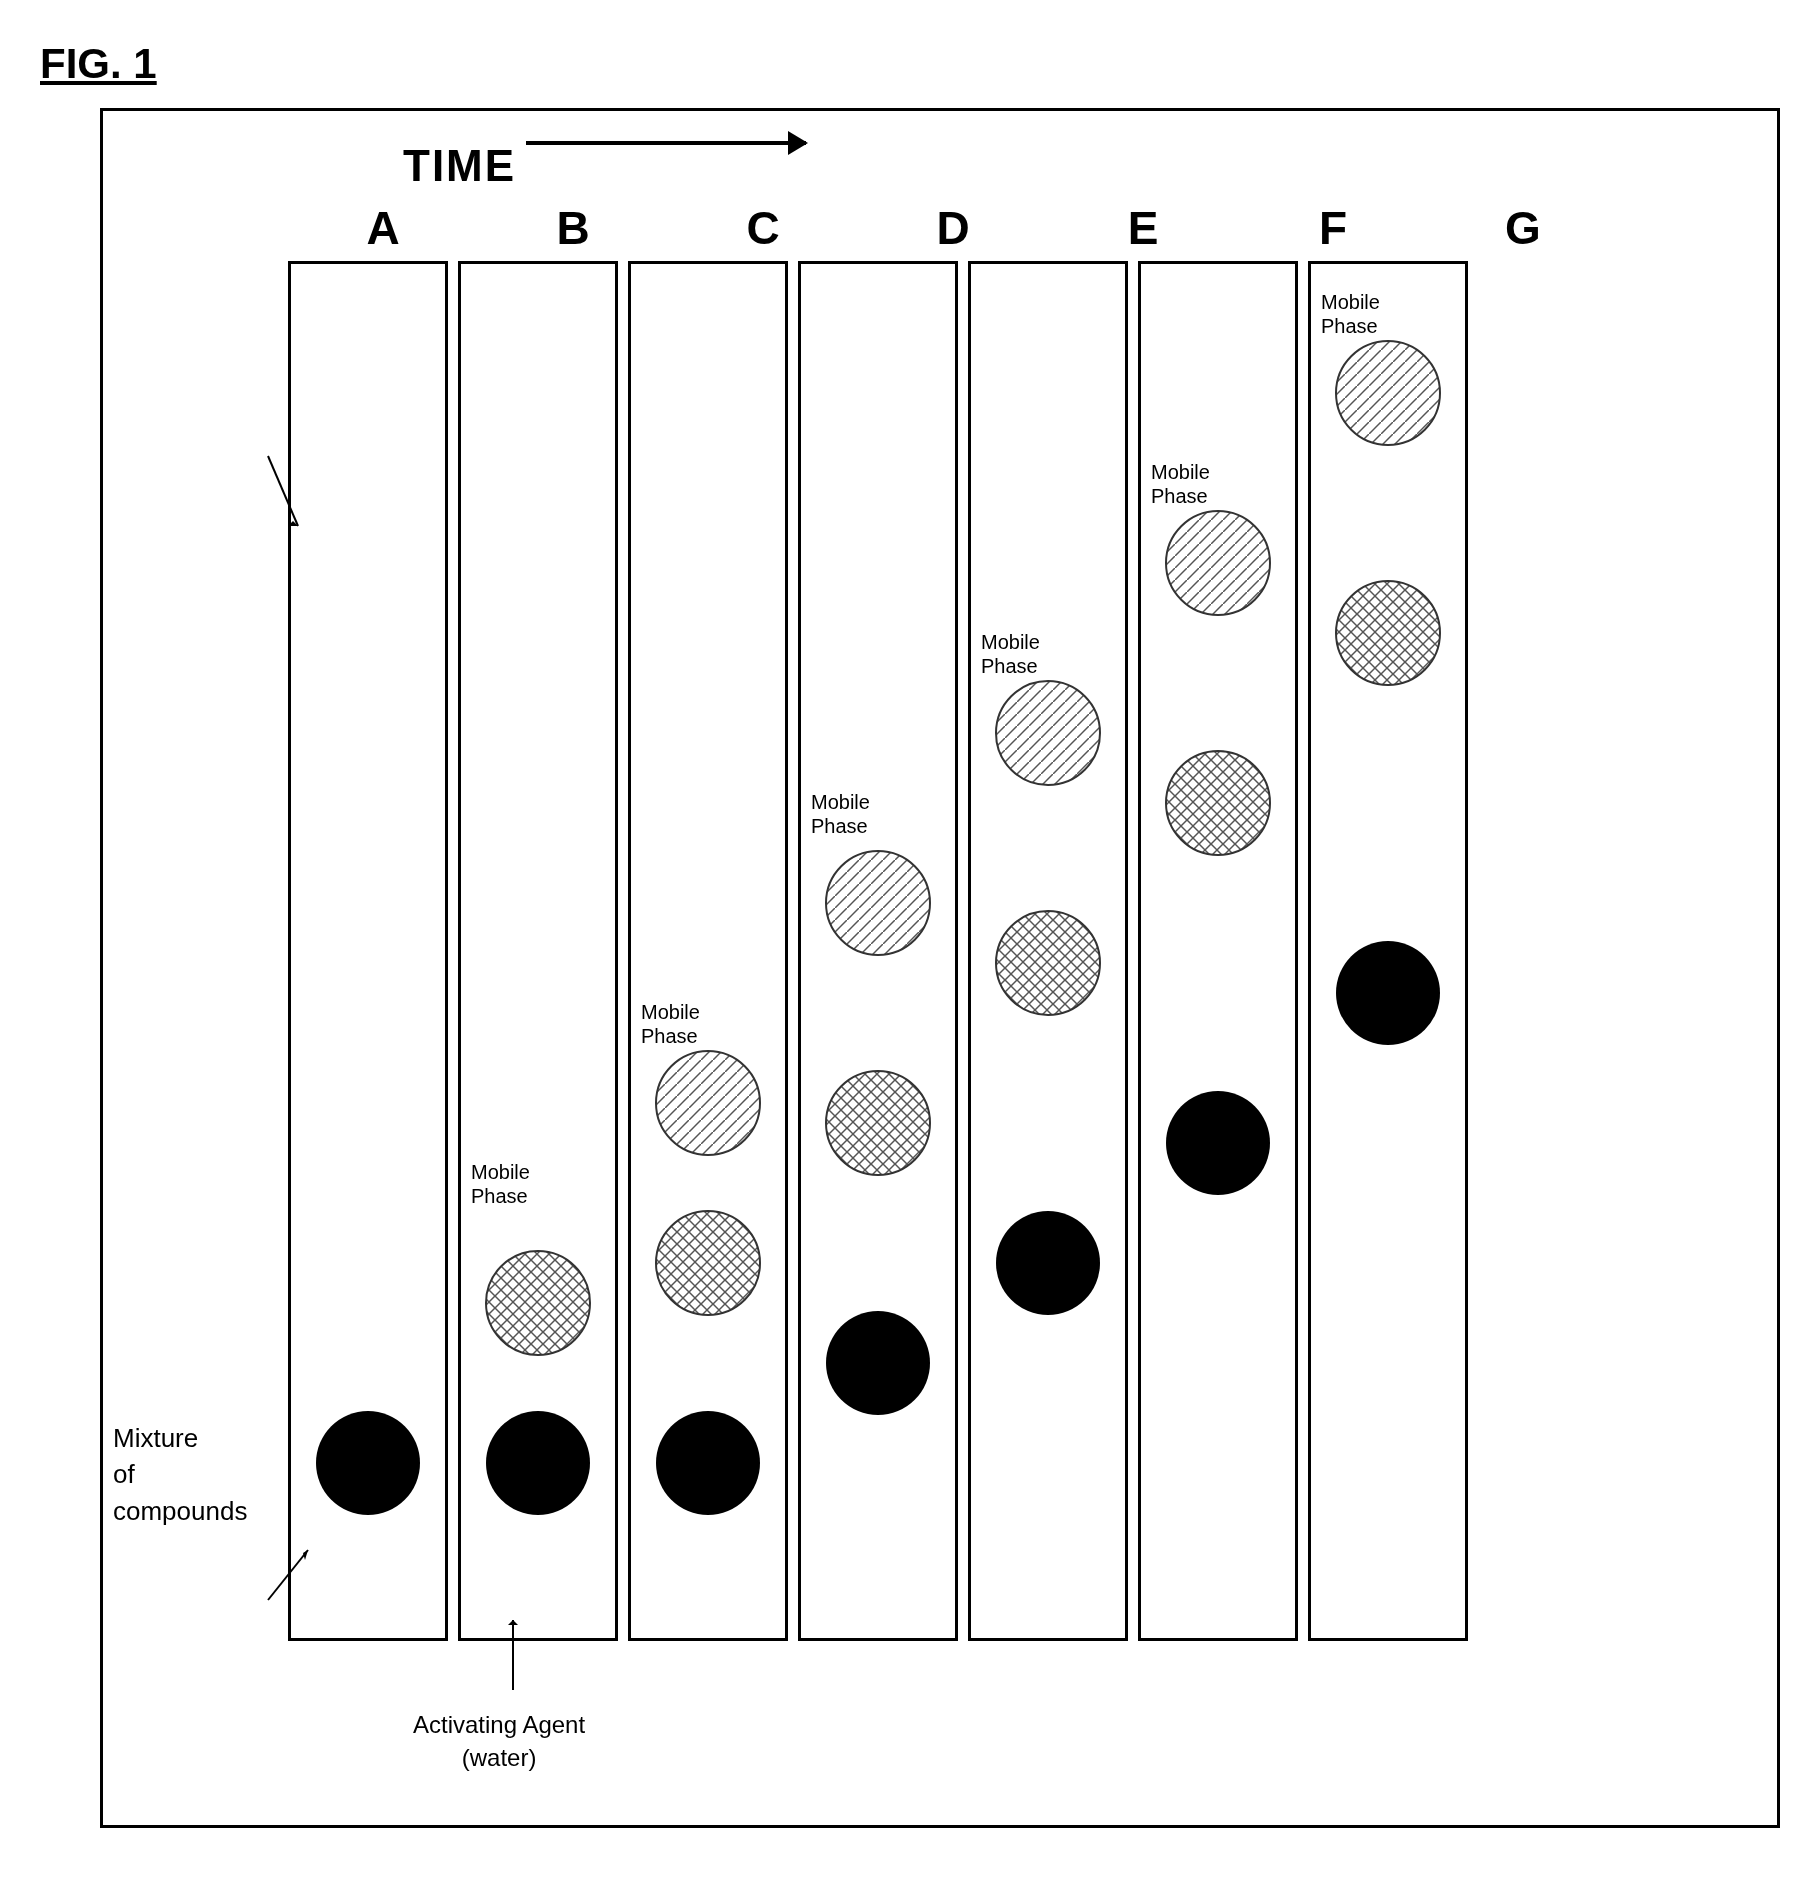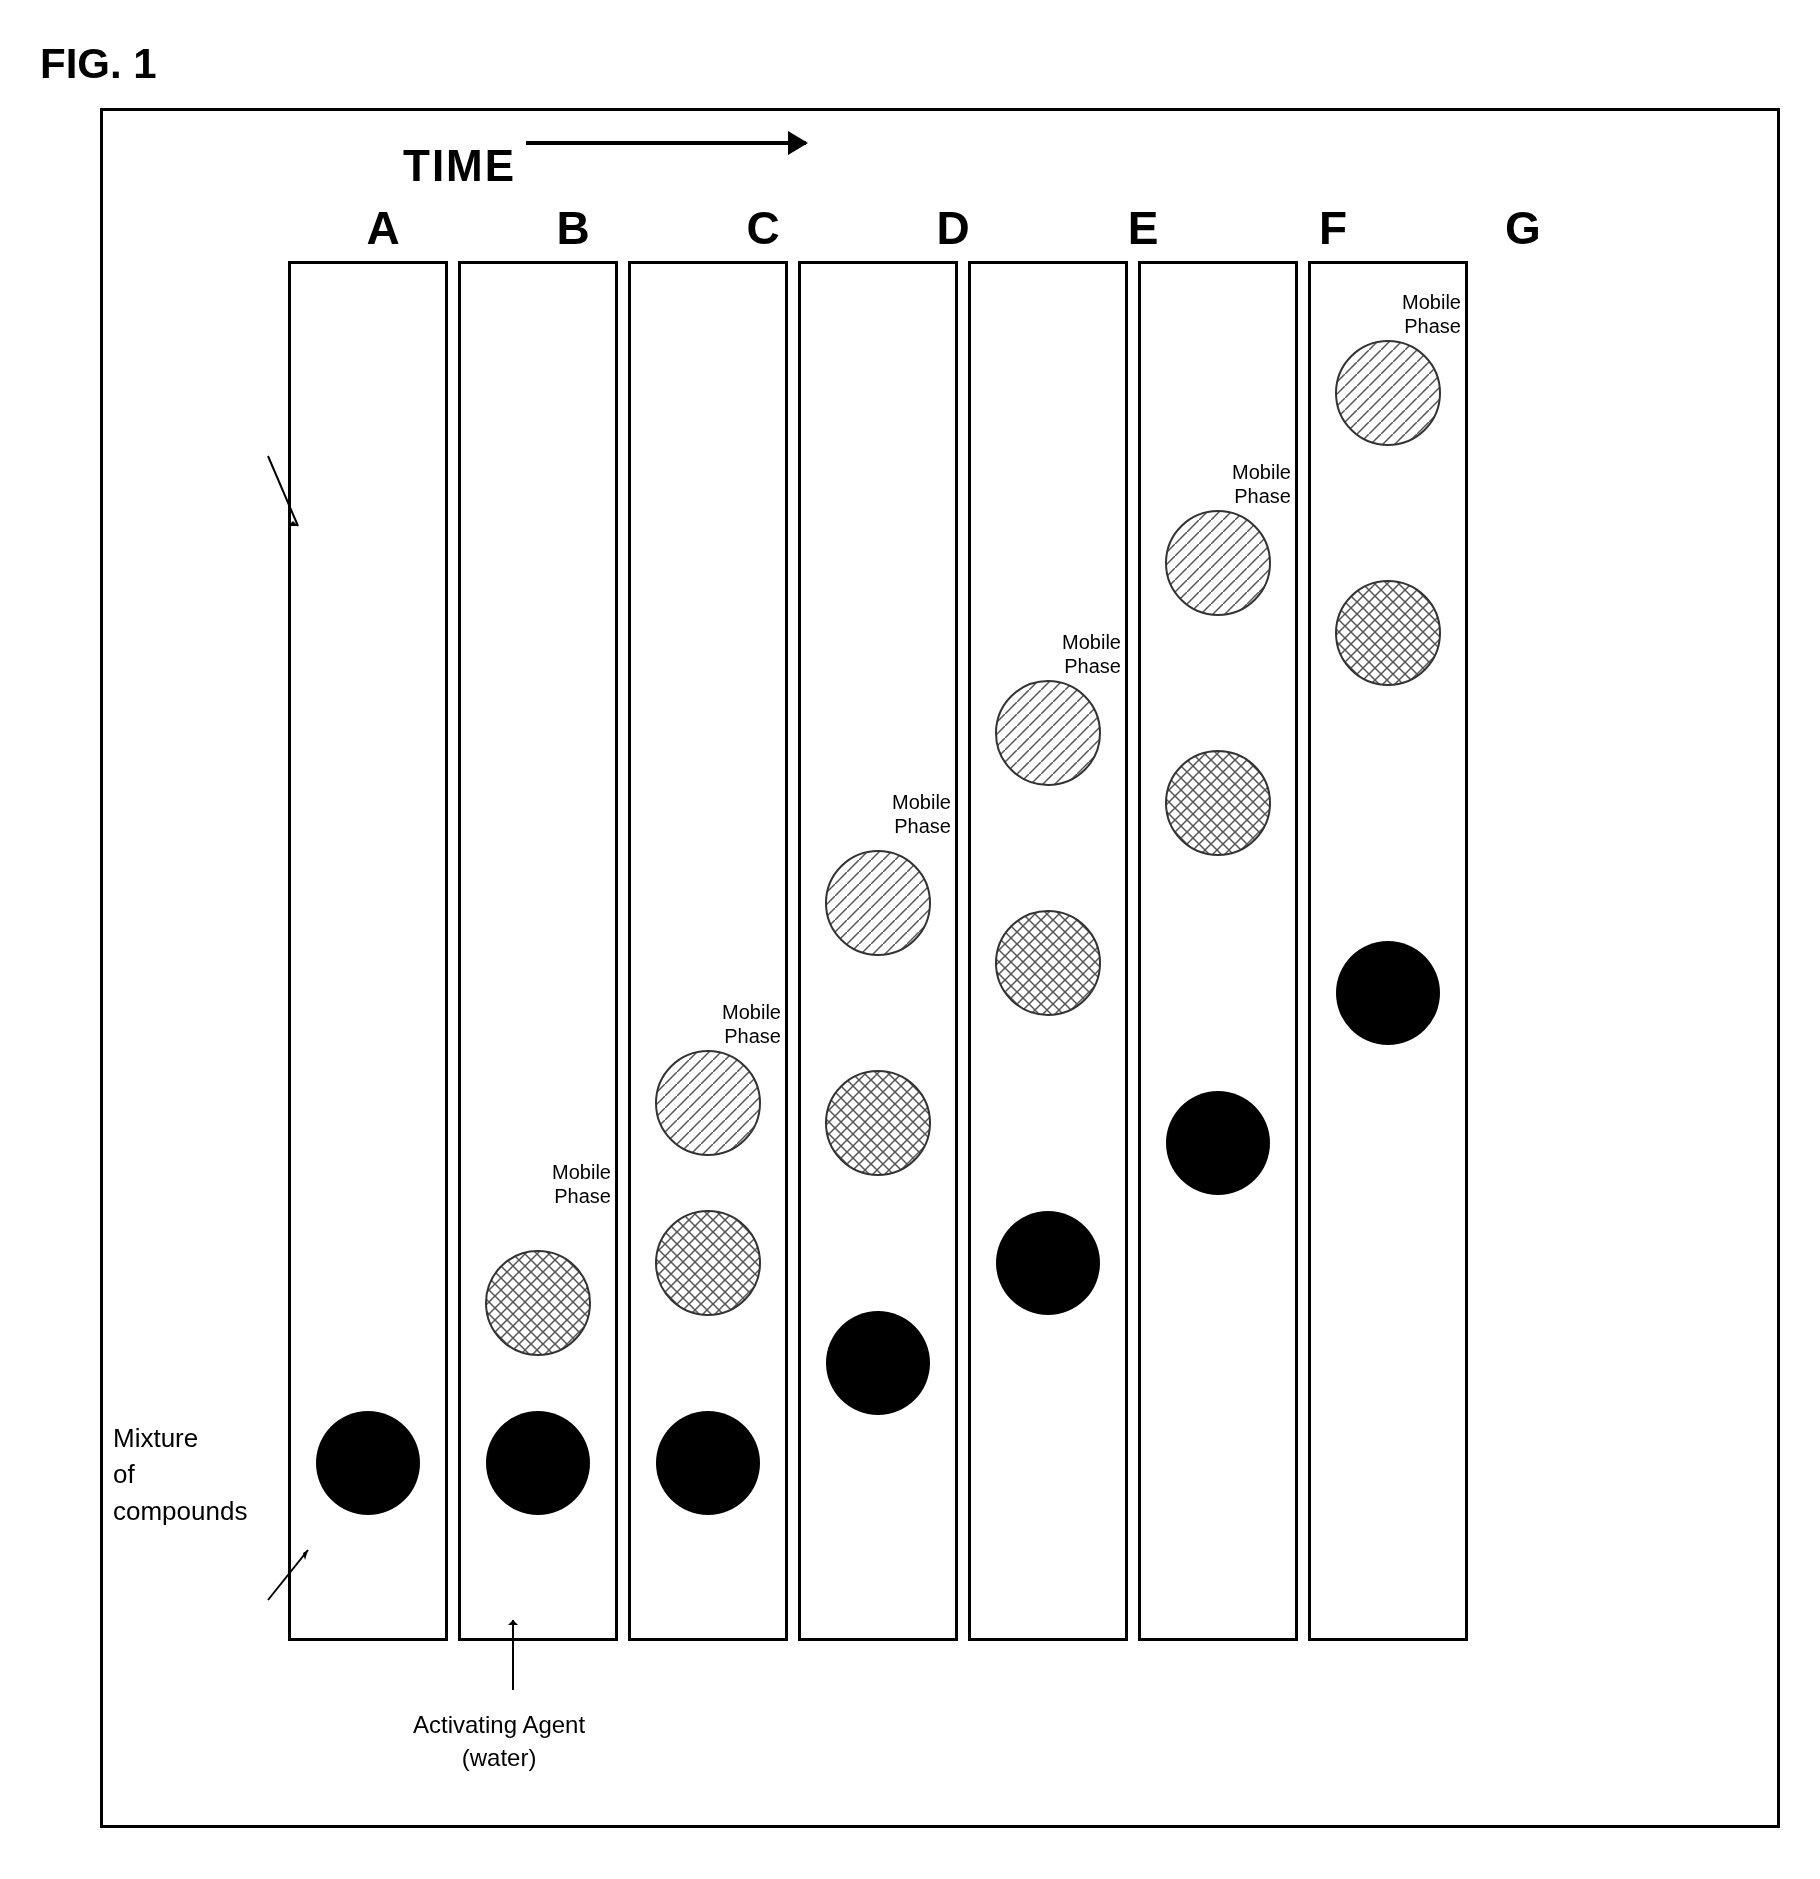--- a/index.html
+++ b/index.html
@@ -11,20 +11,21 @@
       position: relative;
       overflow: hidden;
     }
 
     .page {
       width: 1820px;
       height: 1879px;
       background: #fff;
       position: relative;
       padding: 40px;
+      text-decoration: underline;
     }
 
     .fig-title {
       font-size: 42px;
       font-weight: bold;
       margin-bottom: 20px;
     }
 
     .outer-border {
       border: 3px solid #000;
@@ -102,21 +103,21 @@
     .circle-svg {
       position: absolute;
       left: 50%;
       transform: translateX(-50%);
     }
 
     
     .mobile-phase-label {
       position: absolute;
       font-size: 20px;
-      text-align: right;
+      text-align: left;
       width: 140px;
       left: 10px;
       line-height: 1.2;
       color: #000;
     }
   </style>
 </head>
 <body>
 
 <div class="page">

